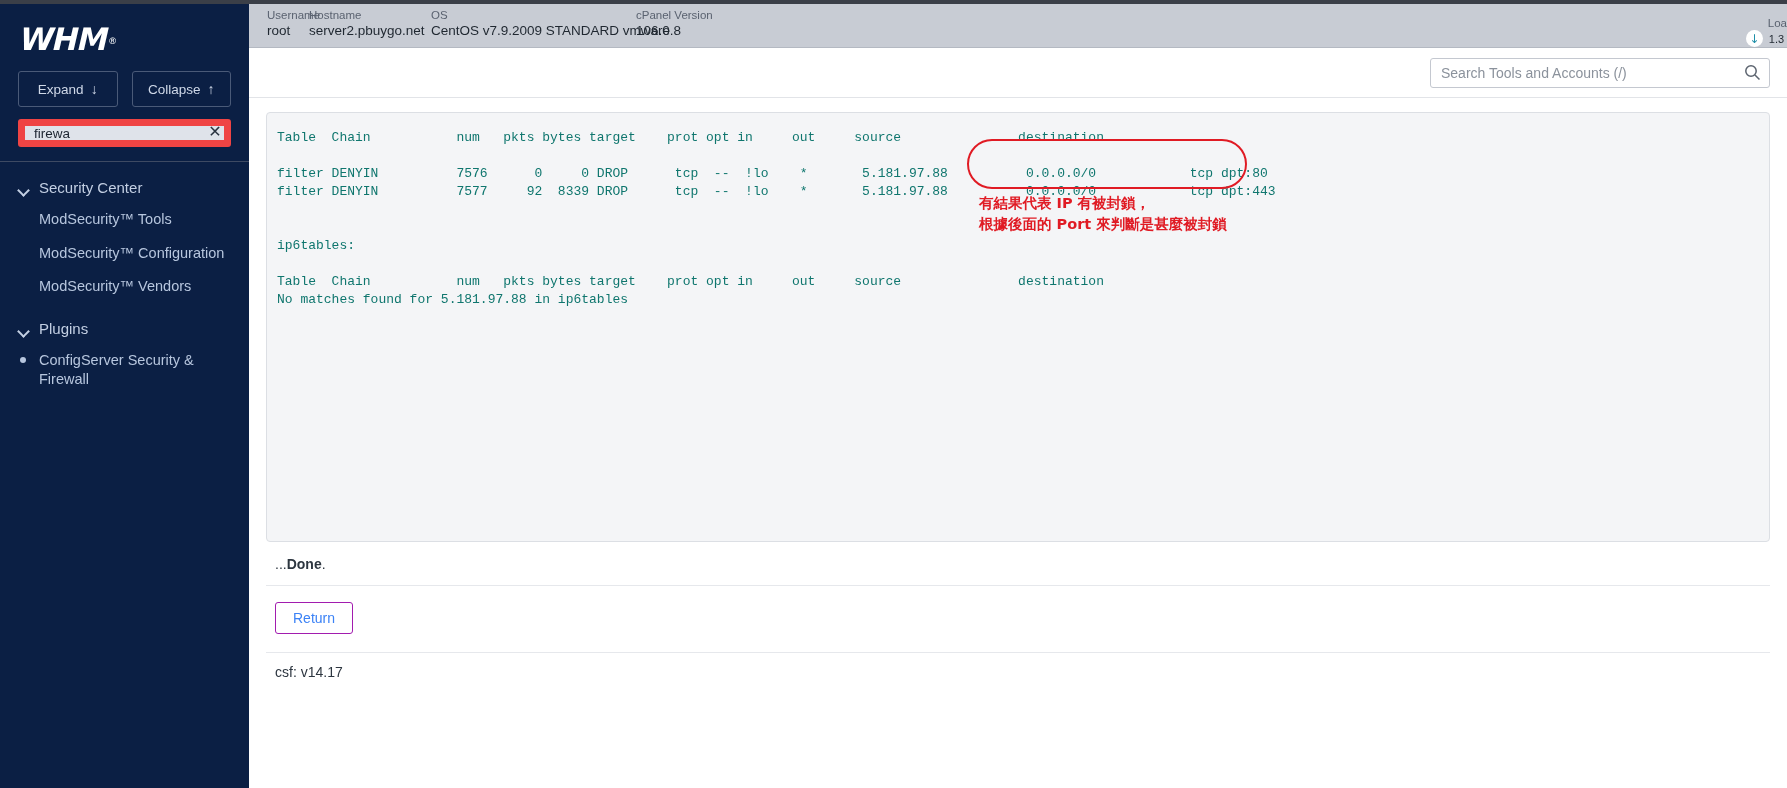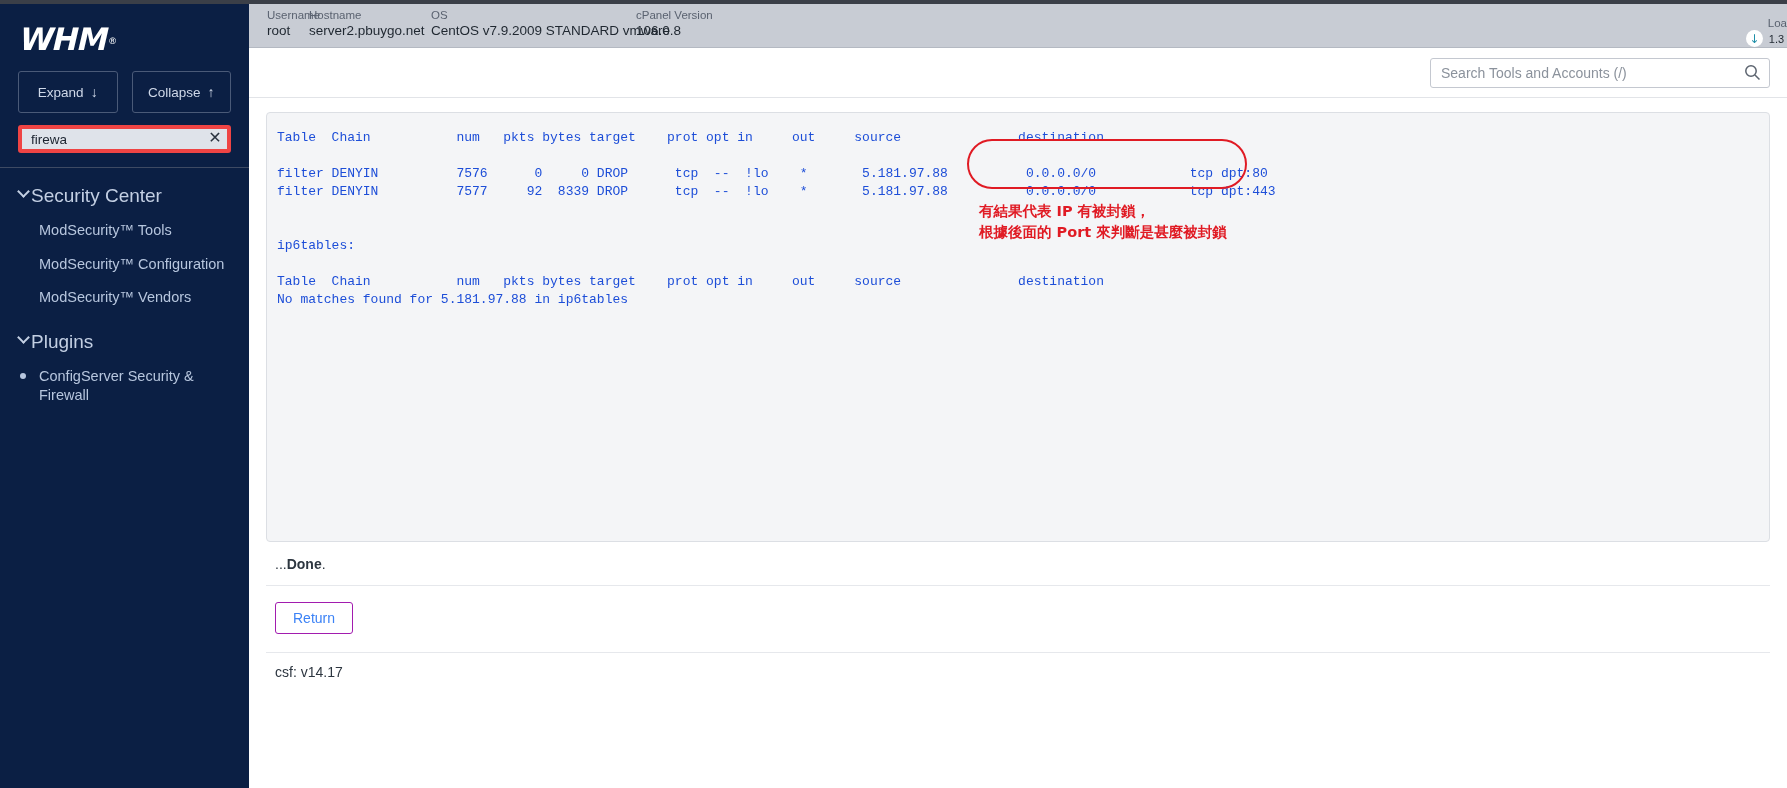--- a/index.html
+++ b/index.html
@@ -32,60 +32,60 @@
     color: #ffffff;
     letter-spacing: -1px;
     line-height: 1;
     display: inline-block;
     transform: skewX(-2deg);
   }
   .whm-reg { font-size: 9px; vertical-align: super; font-style: normal; font-weight: 400; }
   .ec-row { display: flex; gap: 14px; padding: 10px 18px 0 18px; }
   .ec-btn {
     flex: 1 1 0;
-    height: 42px;
+    height: 36px;
     border: 1px solid #4a5a78;
     border-radius: 3px;
     background: transparent;
     color: #cfd8e8;
     font-size: 13.5px;
     font-family: "Liberation Sans", sans-serif;
     display: flex; align-items: center; justify-content: center;
     gap: 7px;
     cursor: pointer;
   }
   .ec-btn .arw { font-size: 14px; line-height: 1; }
   .search-wrap { padding: 12px 18px 0 18px; position: relative; }
   .side-search {
     width: 100%; height: 28px;
     background: #dfe3ea;
-    border: 4px solid #ef4444;
+    border: 7px solid #ef4444;
     border-radius: 3px;
     padding: 0 30px 0 9px;
     font-size: 13.5px;
     color: #1c2430;
     font-family: "Liberation Sans", sans-serif;
   }
   .side-search-clear {
     position: absolute;
     right: 26px; top: 17px;
     width: 16px; height: 16px;
     color: #2a3340; font-size: 16px; line-height: 16px;
     text-align: center; cursor: pointer;
     font-family: "DejaVu Sans", sans-serif;
   }
   .side-divider {
     margin: 14px 0 0 0;
     height: 1px; background: #3e4a63; width: 100%;
   }
   .nav { padding-top: 10px; }
   .nav-group {
-    display: flex; align-items: flex-start; gap: 1px;
+    display: flex; align-items: flex-end; gap: 9px;
     padding: 7px 0 7px 18px;
-    color: #c3cfe3; font-size: 19px;
+    color: #c3cfe3; font-size: 15px;
     cursor: pointer;
   }
   .chev {
     display: inline-block;
     width: 12px; height: 12px;
     position: relative;
     flex: 0 0 12px;
   }
   .chev::before {
     content: "";
@@ -205,21 +205,21 @@
     height: 430px;
     padding: 16px 0 0 10px;
     overflow: hidden;
     position: relative;
   }
   .term pre {
     margin: 0;
     font-family: "Liberation Mono", "DejaVu Sans Mono", monospace;
     font-size: 13px;
     line-height: 18px;
-    color: #1d4ed8;
+    color: #0f766e;
     white-space: pre;
   }
 
   
   .annot-ellipse {
     position: absolute;
     border: 2.5px solid #e01b24;
     border-radius: 34px;
     pointer-events: none;
   }
@@ -363,21 +363,21 @@
 filter DENYIN          7577     92  8339 DROP      tcp  --  !lo    *       5.181.97.88          0.0.0.0/0            tcp dpt:443
 
 
 ip6tables:
 
 Table  Chain           num   pkts bytes target    prot opt in     out     source               destination
 No matches found for 5.181.97.88 in ip6tables</pre>
 
         <div class="annot-ellipse" style="left:700px; top:26px; width:280px; height:50px;"></div>
 
-        <div class="annot-text" style="left:712px; top:88px;">有結果代表 IP 有被封鎖，
+        <div class="annot-text" style="left:712px; top:80px;">有結果代表 IP 有被封鎖，
 根據後面的 Port 來判斷是甚麼被封鎖</div>
       </div>
 
       <div class="done-row">
         <span>...</span><b>Done</b><span>.</span>
       </div>
 
       <div class="return-row">
         <button class="return-btn">Return</button>
       </div>

